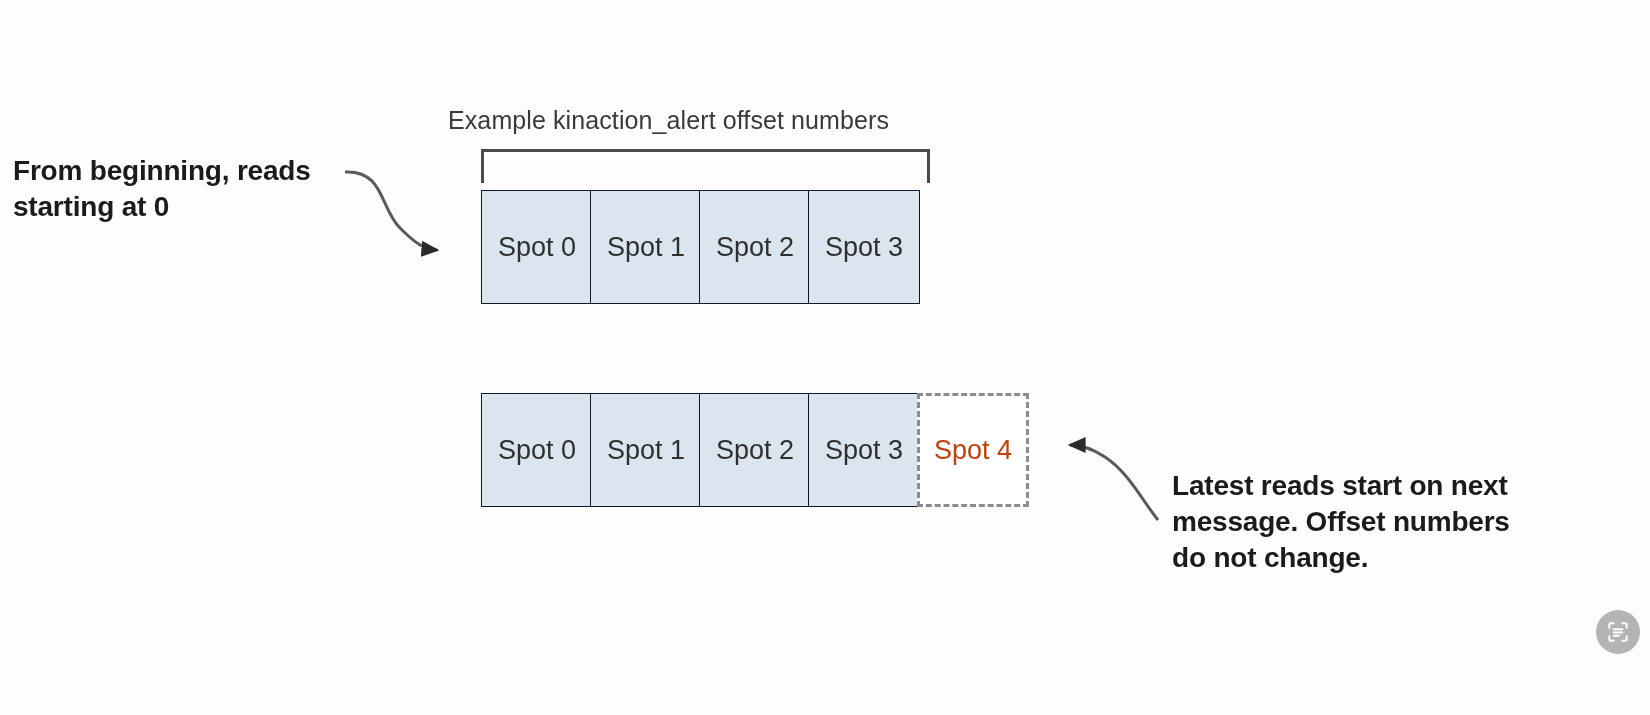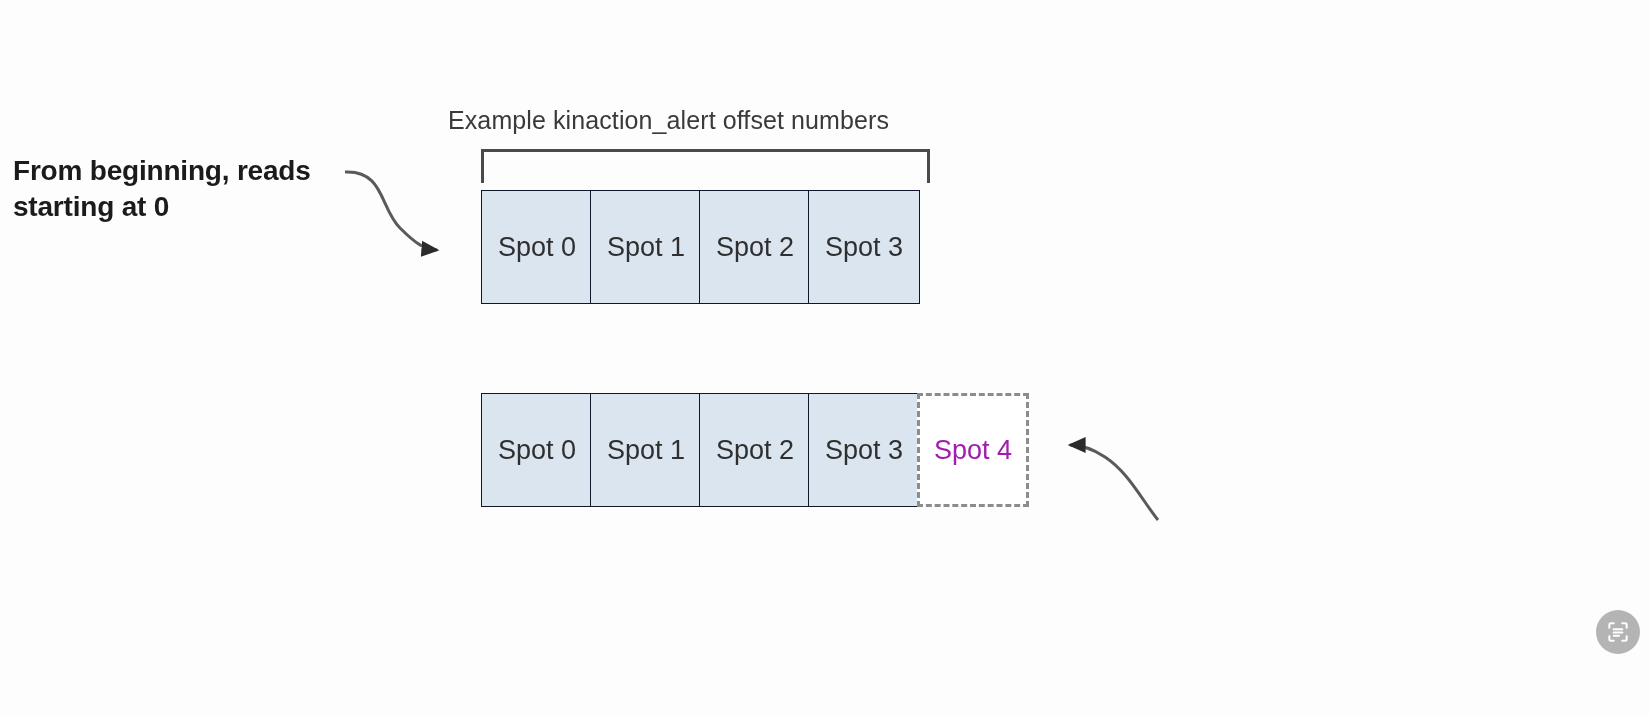--- a/index.html
+++ b/index.html
@@ -71,21 +71,21 @@
     white-space: nowrap;
   }
   .spot.filled {
     background: #dae5ef;
     border: 1px solid #0f172a;
     margin-right: -3px;
   }
   .spot.pending {
     background: #ffffff;
     border: 3px dashed #8c8c8c;
-    color: #a21caf;
+    color: #c2410c;
     margin-left: 0px;
   }
 
   
   .callout {
     position: absolute;
     font-family: "Liberation Sans", sans-serif;
     font-weight: bold;
     font-size: 28px;
     line-height: 1.28;
@@ -150,20 +150,25 @@
     <div class="spot filled">Spot 2</div>
     <div class="spot filled">Spot 3</div>
     <div class="spot pending">Spot 4</div>
   </div>
 
   <div class="callout" id="callout-left">
     <div>From beginning, reads</div>
     <div>starting at 0</div>
   </div>
 
+  <div class="callout" id="callout-right">
+    <div>Latest reads start on next</div>
+    <div>message. Offset numbers</div>
+    <div>do not change.</div>
+  </div>
 
   <svg id="arrow-layer" viewBox="0 0 1650 715">
     <defs>
       <marker id="head-right" markerWidth="7" markerHeight="7" refX="5.2" refY="3" orient="auto" markerUnits="strokeWidth">
         <path d="M0,0.3 L6,3 L0,5.7 z" fill="#2b2b2b"></path>
       </marker>
       <marker id="head-left" markerWidth="7" markerHeight="7" refX="5.2" refY="3" orient="auto" markerUnits="strokeWidth">
         <path d="M0,0.3 L6,3 L0,5.7 z" fill="#2b2b2b"></path>
       </marker>
     </defs>

